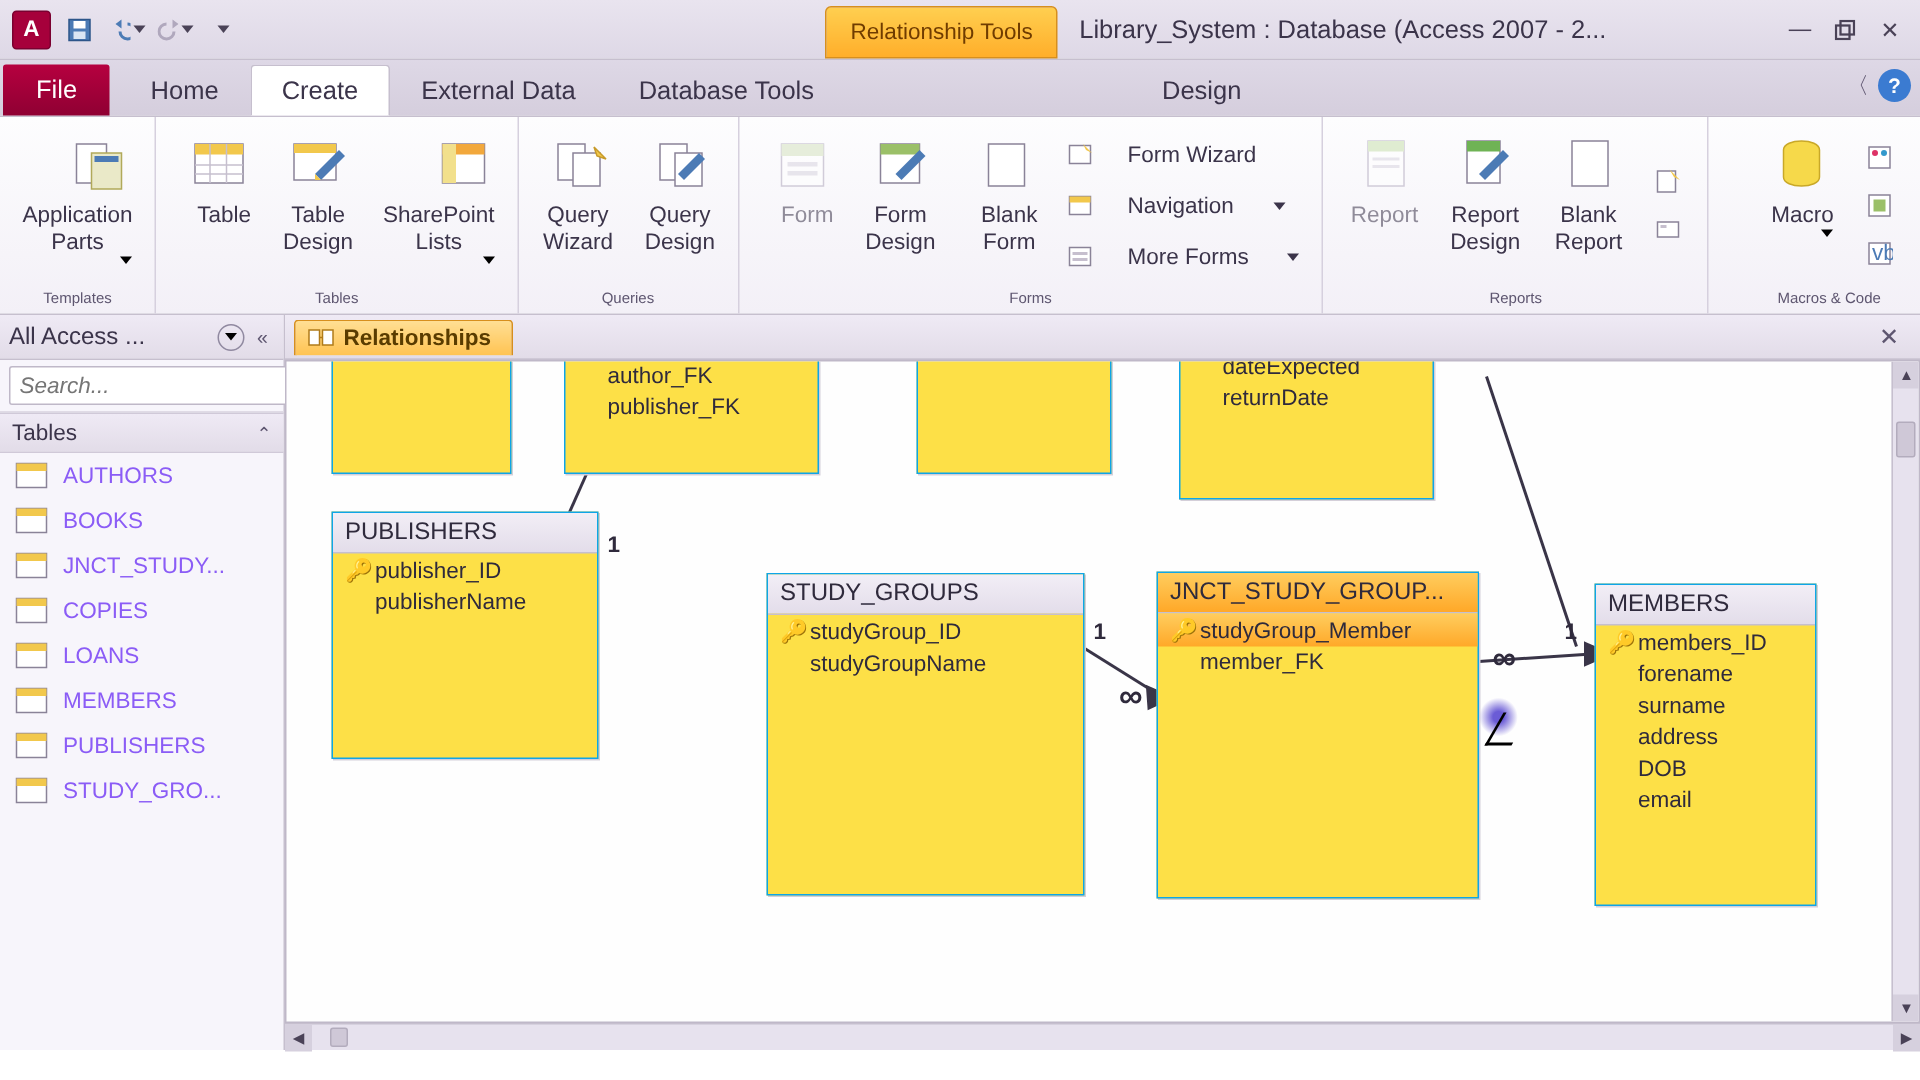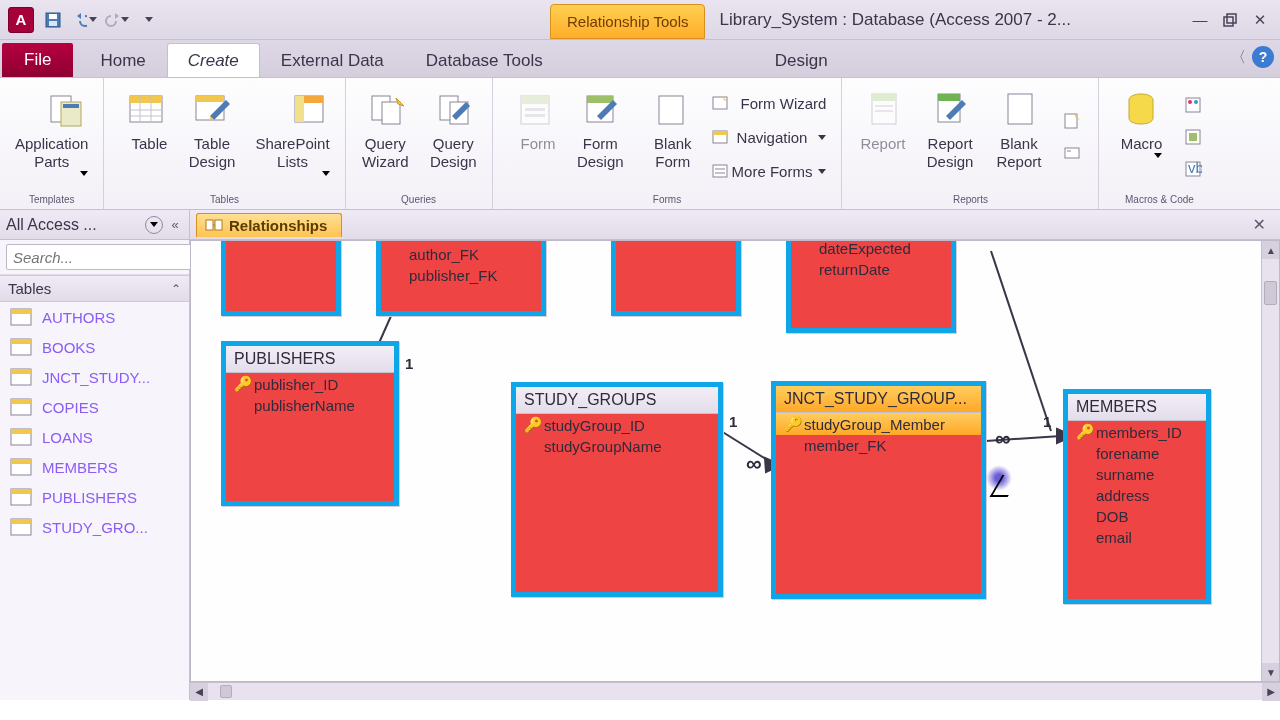--- a/index.html
+++ b/index.html
@@ -10,35 +10,35 @@
   .appicon{width:26px;height:26px;background:#a6003b;color:#fff;border:1px solid #7a0030;border-radius:3px;display:flex;align-items:center;justify-content:center;font-weight:bold;}
   .qbtn{width:26px;height:26px;border:1px solid transparent;border-radius:3px;display:flex;align-items:center;justify-content:center;color:#4a4257;}
   .contextual{background:linear-gradient(#ffcf50,#ffae2a);border:1px solid #d78f1d;border-radius:4px 4px 0 0;margin-top:4px;padding:4px 16px;color:#703c00;font-size:15px;align-self:flex-end;height:35px;display:flex;align-items:center;margin-left:380px;}
   .title{flex:1;text-align:left;padding:10px 14px;color:#3b344a;font-size:17px;overflow:hidden;white-space:nowrap;}
   .winctl{display:flex;align-items:center;gap:2px;padding:0 6px;}
   .winbtn{width:28px;height:24px;display:flex;align-items:center;justify-content:center;color:#4a4257;border:1px solid transparent;border-radius:3px;}
   
   .tabrow{height:38px;display:flex;align-items:flex-end;background:linear-gradient(#ded8e6,#d5cedd);border-bottom:1px solid #c6bfce;padding-left:2px;position:relative;}
   .filetab{background:linear-gradient(#b6003f,#8f0033);color:#fff;padding:8px 22px;border-radius:2px 2px 0 0;font-size:17px;height:34px;display:flex;align-items:center;margin-right:6px;}
   .ribtab{padding:8px 20px;font-size:17px;color:#3b344a;height:34px;display:flex;align-items:center;border:1px solid transparent;border-bottom:none;position:relative;}
-  .ribtab.active{background:#fff;border-color:#c6bfce;border-radius:3px 3px 0 0;font-style:italic;}
+  .ribtab.active{background:#fff;border-color:#c6bfce;border-radius:3px 3px 0 0;}
   .designtab{margin-left:190px;}
   .helpctl{position:absolute;right:6px;top:6px;display:flex;gap:6px;align-items:center;}
   .help{width:22px;height:22px;border-radius:50%;background:#3b7bd1;color:#fff;display:flex;align-items:center;justify-content:center;font-weight:bold;font-size:14px;}
   .caret-up{color:#5e5670;}
   
   .ribbon{height:132px;background:linear-gradient(#fdfdfe,#f3f0f7);border-bottom:1px solid #c6bfce;display:flex;}
   .group{border-right:1px solid #d6d0de;padding:4px 8px 2px;display:flex;flex-direction:column;align-items:center;}
   .grp-items{display:flex;gap:6px;flex:1;}
   .bigbtn{display:flex;flex-direction:column;align-items:flex-end;justify-content:flex-start;padding:2px 6px;min-width:62px;border:1px solid transparent;border-radius:3px;}
   .bigicon{width:42px;height:42px;margin:4px 0;display:flex;align-items:center;justify-content:center;}
   .bigbtn .lbl{text-align:center;font-size:15px;color:#3b344a;line-height:1.2;white-space:pre;}
   .grp-label{font-size:10px;color:#5e5670;padding:2px 0;}
   .formextras{display:flex;flex-direction:column;justify-content:space-around;padding:4px 2px;}
-  .smallrow{display:flex;align-items:center;gap:2px;padding:2px 4px;font-size:15px;color:#3b344a;border:1px solid transparent;border-radius:3px;justify-content:space-between;}
+  .smallrow{display:flex;align-items:center;gap:22px;padding:2px 4px;font-size:15px;color:#3b344a;border:1px solid transparent;border-radius:3px;}
   .smicon{width:18px;height:18px;}
   .macroextras{display:flex;flex-direction:column;gap:8px;justify-content:center;padding:0 4px;}
   
   .ws{display:flex;height:490px;}
   .navpane{width:190px;border-right:1px solid #c6bfce;background:#f7f5fb;display:flex;flex-direction:column;}
   .navhead{height:30px;border-bottom:1px solid #c6bfce;background:linear-gradient(#efeaf5,#e2dce8);display:flex;align-items:center;padding:0 6px;gap:4px;}
   .navtitle{flex:1;font-size:16px;color:#3b344a;overflow:hidden;white-space:nowrap;}
   .navhead .circle{width:18px;height:18px;border:1px solid #9089a0;border-radius:50%;display:flex;align-items:center;justify-content:center;font-size:10px;}
   .shutter{width:16px;font-size:13px;color:#5e5670;text-align:center;}
   .searchwrap{display:flex;align-items:center;padding:4px 6px;gap:4px;border-bottom:1px solid #e0dbe6;}
@@ -54,21 +54,21 @@
   .doctab{height:30px;background:linear-gradient(#efeaf5,#e2dce8);border-bottom:1px solid #c6bfce;display:flex;align-items:center;}
   .doctab .tab{background:linear-gradient(#ffdf94,#ffc352);border:1px solid #d78f1d;border-bottom:none;border-radius:3px 3px 0 0;padding:3px 14px 3px 8px;display:flex;align-items:center;gap:6px;font-size:16px;color:#5a3c00;font-weight:600;margin-left:6px;}
   .doctab .close{margin-left:auto;margin-right:8px;color:#5e5670;font-size:16px;padding:2px 6px;}
   .canvas{flex:1;background:#fefefe;position:relative;overflow:hidden;border:1px solid #bfb8c8;margin:0;}
   .vscroll{position:absolute;right:0;top:0;bottom:0;width:18px;background:#e7e2ee;border-left:1px solid #c6bfce;}
   .vscroll .arrow, .hscroll .arrow{height:18px;width:18px;background:#d6d0de;display:flex;align-items:center;justify-content:center;font-size:10px;color:#4a4257;}
   .vscroll .thumb{position:absolute;top:40px;height:24px;left:2px;right:2px;background:#cfc8d7;border:1px solid #b3acbd;border-radius:2px;}
   .hscroll{height:18px;background:#e7e2ee;border-top:1px solid #c6bfce;display:flex;align-items:center;position:relative;}
   .hscroll .thumbh{position:absolute;left:30px;width:12px;top:2px;bottom:2px;background:#cfc8d7;border:1px solid #b3acbd;border-radius:2px;}
   
-  .dbox{position:absolute;background:#ef4444;border:5px solid #0ea5e9;box-shadow:1px 1px 0 #d4cfd9;}
+  .dbox{position:absolute;background:#fde047;border:1px solid #0ea5e9;box-shadow:1px 1px 0 #d4cfd9;}
   .dbox .dtitle{background:linear-gradient(#f2eef6,#e3ddea);padding:4px 8px;font-size:16px;color:#2f2a3c;border-bottom:1px solid #c6bfce;white-space:nowrap;overflow:hidden;}
   .dbox.sel .dtitle{background:linear-gradient(#ffcd5e,#ffa828);}
   .frow{display:flex;align-items:center;gap:6px;padding:2px 8px;font-size:16px;color:#2f2a3c;white-space:nowrap;}
   .frow.sel{background:linear-gradient(#ffcd5e,#ffa828);}
   .key{width:14px;display:inline-block;}
   .relline{position:absolute;stroke:#3a3548;stroke-width:2;fill:none;}
   .rellabel{position:absolute;font-size:15px;color:#2f2a3c;font-weight:600;}
   .infinity{font-size:22px;font-weight:bold;}
   .cursor{position:absolute;width:26px;height:26px;border-radius:50%;background:radial-gradient(circle,#6b5cd6 20%,rgba(107,92,214,0) 70%);}
   .cursor::after{content:"";position:absolute;left:10px;top:10px;width:16px;height:20px;border-left:2px solid #000;border-bottom:2px solid #000;transform:skewX(-30deg);}
@@ -328,21 +328,21 @@
         <div class="smallrow">
             <svg class="smicon" width="18" height="18">
               <rect x="2" y="4" width="14" height="10" fill="#fff" stroke="#8a8398"></rect>
               <rect x="4" y="6" width="4" height="2" fill="#c6bfce"></rect>
             </svg>
           </div>
       </div>
     </div>
     <div class="grp-label">Reports</div>
   </div>
-  <div class="group" style="border-right:none;">
+  <div class="group" style="border-right:none;margin-left:20px;">
     <div class="grp-items">
       <div class="bigbtn">
           <div class="bigicon">
             <svg width="40" height="40">
               <path d="M8 10 C8 2,32 2,32 10 L32 28 C32 36,8 36,8 28 Z" fill="#f6d94a" stroke="#c9a828"></path>
             </svg>
           </div>
           <div class="lbl">Macro</div>
           <span class="tri"></span>
         </div>

